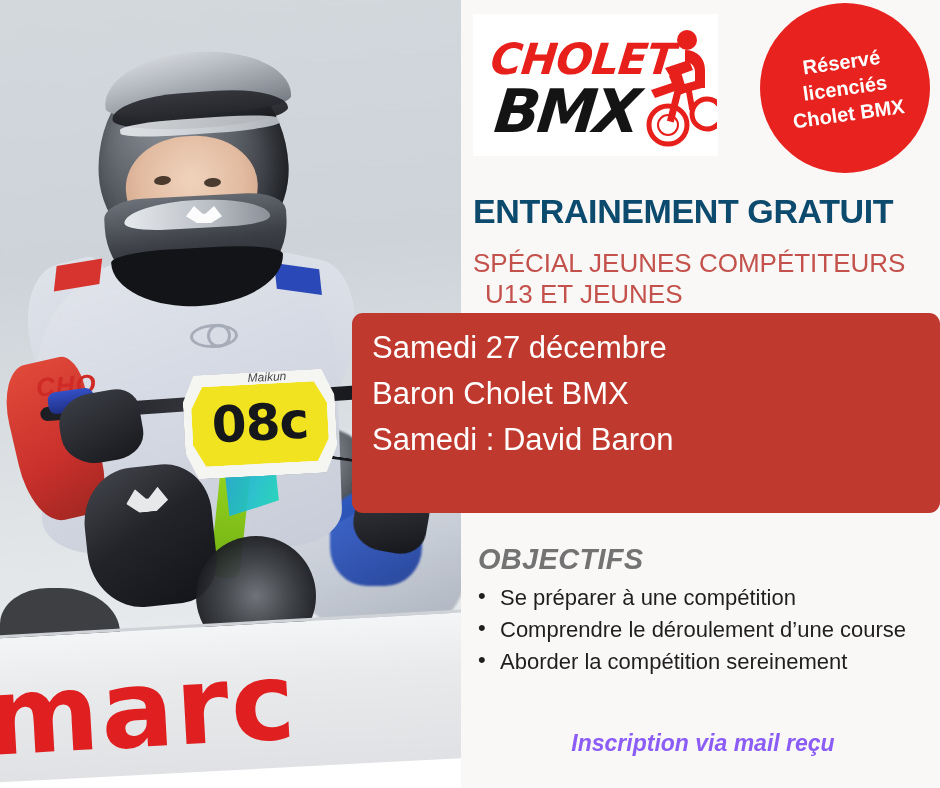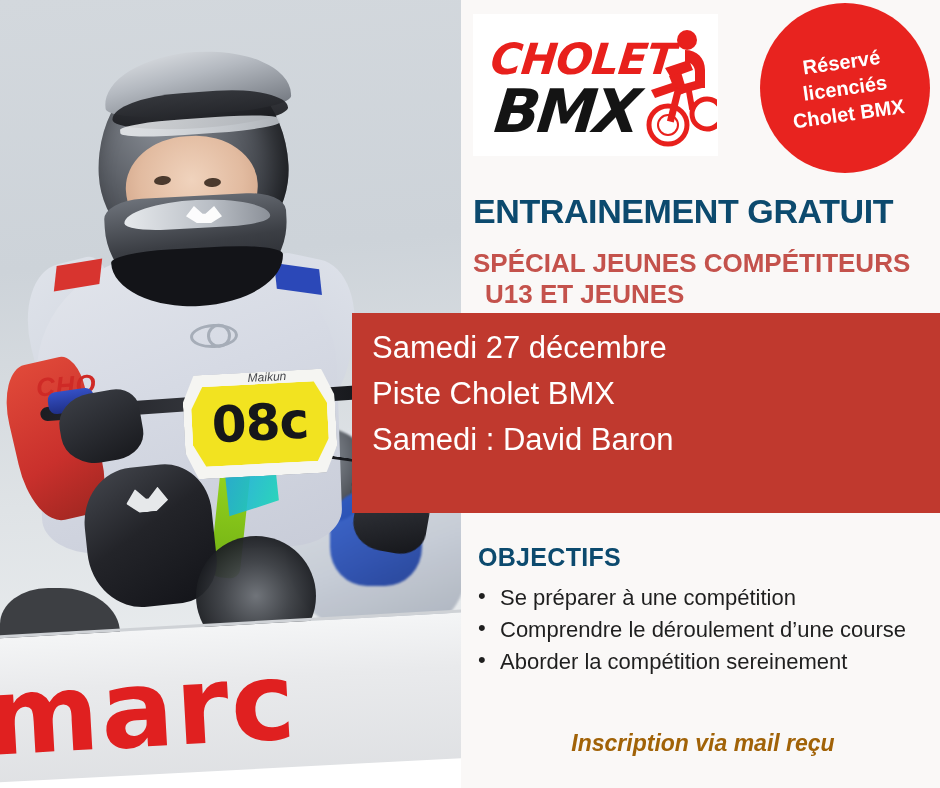--- a/index.html
+++ b/index.html
@@ -423,55 +423,57 @@
     font-size: 34px;
     letter-spacing: -0.4px;
     color: #0c4a6e;
     white-space: nowrap;
   }
   .h2 {
     position: absolute;
     left: 12px; top: 248px;
     width: 466px;
     font-family: "Liberation Sans", sans-serif;
-    font-weight: bold;
+    font-weight: normal;
     font-size: 26px;
     line-height: 31px;
     color: #c4524c;
     white-space: nowrap;
   }
   .h2 .line2 { padding-left: 12px; display: block; }
 
   
   .info-block {
     position: absolute;
     left: 352px; top: 313px;
     width: 588px; height: 200px;
     background: #c0392e;
     box-sizing: border-box;
     padding: 12px 0 0 20px;
     z-index: 5;
+    border-radius: 11px;
   }
   .info-line {
     color: #ffffff;
     font-family: "Liberation Sans", sans-serif;
     font-weight: normal;
     font-size: 31px;
     line-height: 46px;
     white-space: nowrap;
   }
 
   .objectifs-title {
     position: absolute;
     left: 17px; top: 543px;
     font-family: "Liberation Sans", sans-serif;
     font-weight: bold;
-    font-size: 25px;
-    color: #0c4a6e;
+    font-size: 29px;
+    color: #737373;
     letter-spacing: .3px;
+    font-style: italic;
   }
   .obj-list {
     position: absolute;
     left: 17px; top: 582px;
     width: 450px;
     margin: 0;
     padding: 0 0 0 22px;
     list-style: none;
     font-family: "Liberation Sans", sans-serif;
     font-size: 22px;
@@ -493,21 +495,21 @@
   }
   .inscription {
     position: absolute;
     left: 17px; top: 730px;
     width: 450px;
     text-align: center;
     font-family: "Liberation Sans", sans-serif;
     font-weight: bold;
     font-style: italic;
     font-size: 23px;
-    color: #a16207;
+    color: #8b5cf6;
   }
 </style>
 </head>
 <body>
 
 <div id="poster">
 
   <div id="photo">
     <div class="sky"></div>
 
@@ -599,17 +601,17 @@
       <li>Se préparer à une compétition</li>
       <li>Comprendre le déroulement d’une course</li>
       <li>Aborder la compétition sereinement</li>
     </ul>
 
     <div class="inscription">Inscription via mail reçu</div>
   </div>
 
   <div class="info-block">
     <div class="info-line">Samedi 27 décembre</div>
-    <div class="info-line">Piste Cholet BMX</div>
+    <div class="info-line">Baron Cholet BMX</div>
     <div class="info-line">Samedi : David Baron</div>
   </div>
 
 </div>
 
 </body></html>

